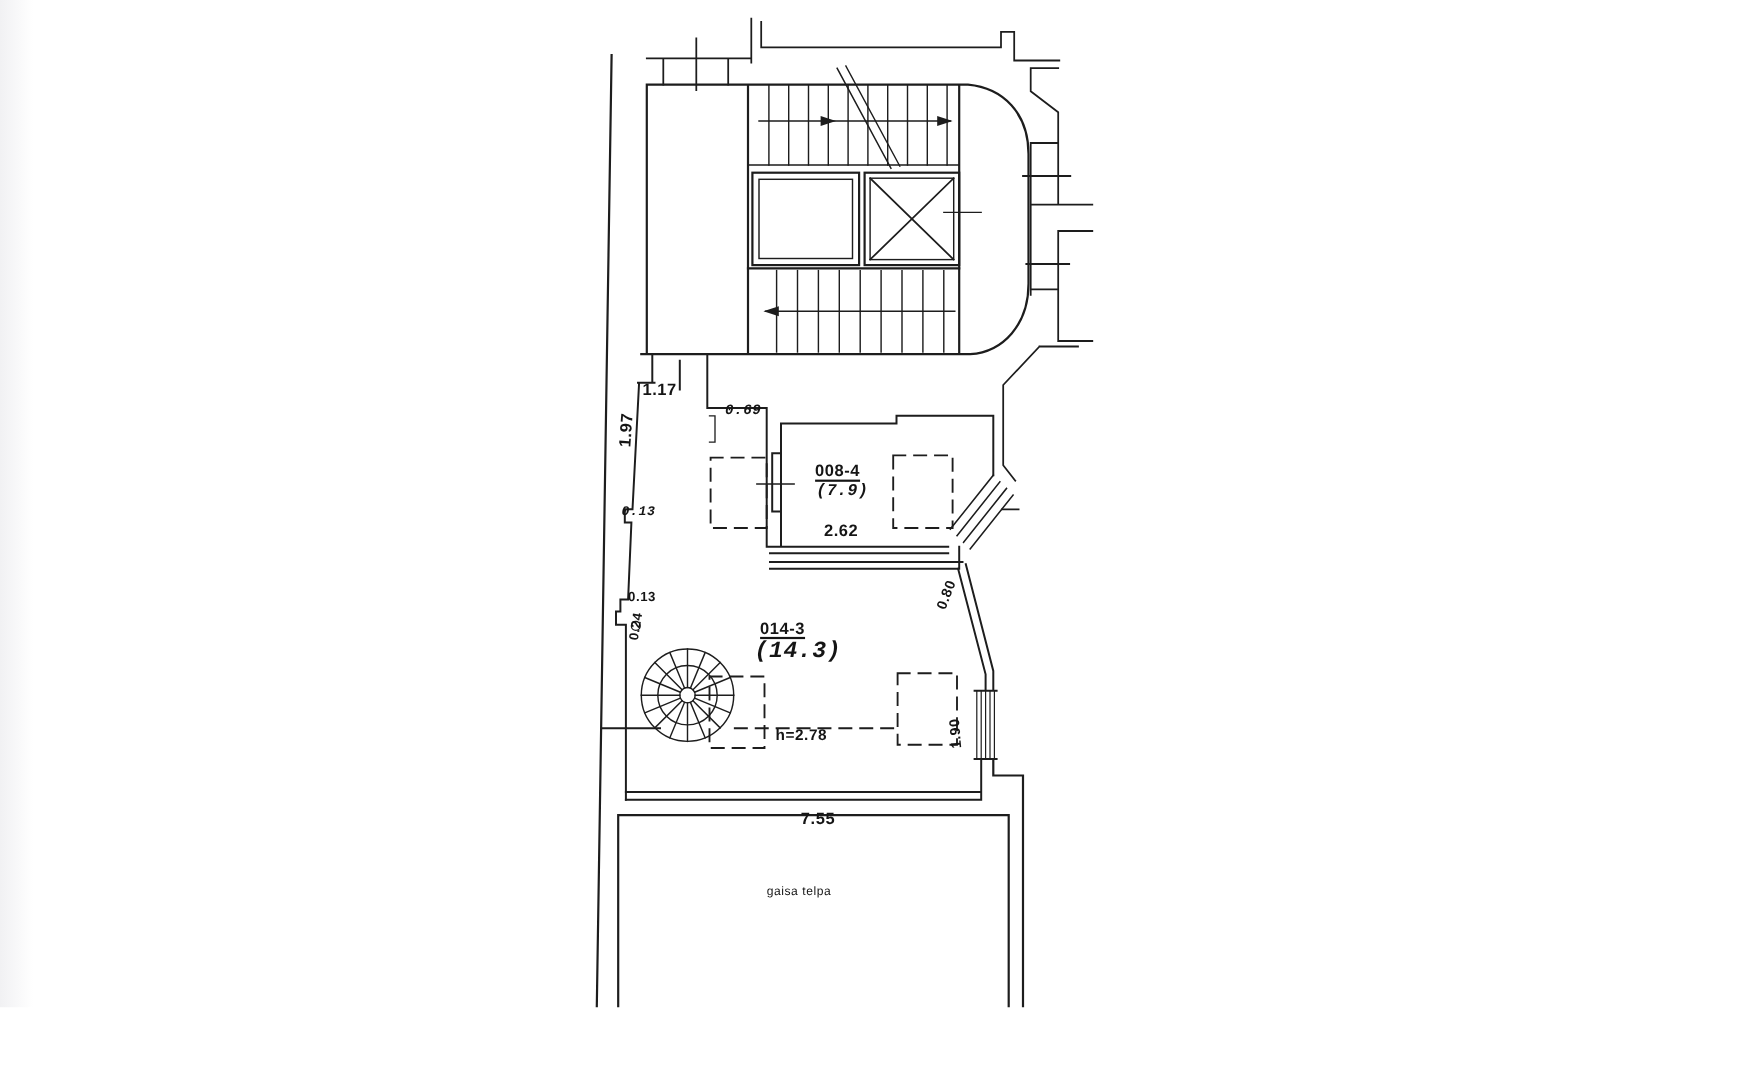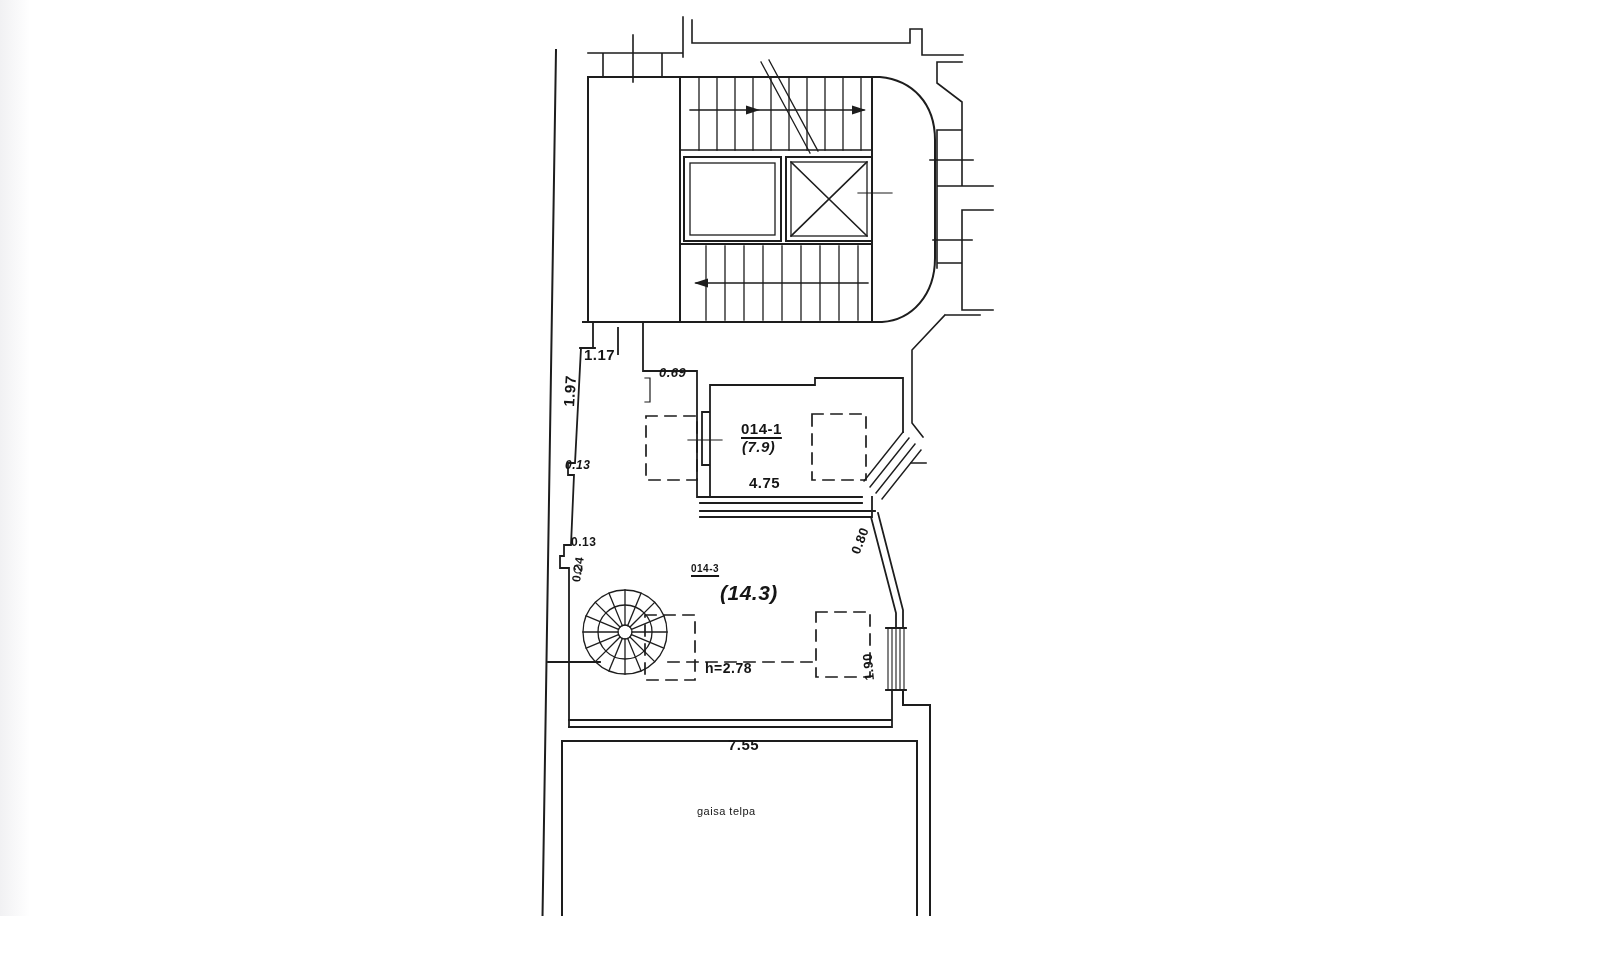--- a/index.html
+++ b/index.html
@@ -4,21 +4,21 @@
 <style>
   html,body{margin:0;padding:0;background:#fff;}
   .canvas{position:relative;width:1600px;height:916px;background:#ffffff;overflow:hidden;
           font-family:"Liberation Sans",sans-serif;color:#1d1d1d;}
   .left-margin{position:absolute;left:0;top:0;width:30px;height:958px;
                background:linear-gradient(to right,#f1f1f3,#ffffff);}
   .bottom-margin{position:absolute;left:0;top:958px;width:1600px;height:17px;background:#ececee;}
   svg{position:absolute;left:0;top:0;}
   .lbl{position:absolute;white-space:nowrap;color:#151515;letter-spacing:.5px;line-height:1;}
   .b{font-weight:700;}
-  .it{font-style:italic;}
+  .it{font-style:italic;font-family:Liberation Mono, monospace;}
   .u{text-decoration:underline;text-underline-offset:3px;text-decoration-thickness:1.5px;}
   .rot{transform-origin:0 0;}
 </style>
 </head>
 <body>
 
 <div class="canvas">
   <div class="left-margin"></div>
 
   <svg width="1600" height="975" viewBox="0 0 1600 975">
@@ -149,28 +149,28 @@
           <line x1="627.6787840265556" y1="625.532843272421" x2="641.0727041593337" y2="593.197059634526"></line>
           <line x1="629.9497474683059" y1="627.0502525316941" x2="654.698484809835" y2="602.301515190165"></line>
           <line x1="631.467156727579" y1="629.3212159734444" x2="663.802940365474" y2="615.9272958406661"></line>
         </g>
     </g>
   </svg>
 
   <div class="lbl b" style="left:584px;top:347px;font-size:15px">1.17</div>
   <div class="lbl b rot" style="left:561px;top:406px;font-size:15px;transform:rotate(-86deg)">1.97</div>
   <div class="lbl b it" style="left:659px;top:366px;font-size:13px">0.69</div>
-  <div class="lbl b u" style="left:741px;top:421px;font-size:15px">014-1</div>
+  <div class="lbl b u" style="left:741px;top:421px;font-size:15px">008-4</div>
   <div class="lbl b it" style="left:742px;top:439px;font-size:15px">(7.9)</div>
   <div class="lbl b it" style="left:565px;top:459px;font-size:12px">0.13</div>
-  <div class="lbl b" style="left:749px;top:475px;font-size:15px">4.75</div>
+  <div class="lbl b" style="left:749px;top:475px;font-size:15px">2.62</div>
   <div class="lbl b" style="left:571px;top:536px;font-size:12px">0.13</div>
   <div class="lbl b rot" style="left:570px;top:581px;font-size:12px;transform:rotate(-81deg)">0.24</div>
   <div class="lbl b rot" style="left:849px;top:551px;font-size:13px;transform:rotate(-69deg)">0.80</div>
-  <div class="lbl b u" style="left:691px;top:564px;font-size:10px">014-3</div>
-  <div class="lbl b it" style="left:720px;top:582px;font-size:21px">(14.3)</div>
+  <div class="lbl b u" style="left:691px;top:564px;font-size:15px">014-3</div>
+  <div class="lbl b it" style="left:686px;top:582px;font-size:21px">(14.3)</div>
   <div class="lbl b" style="left:705px;top:661px;font-size:14px">h=2.78</div>
   <div class="lbl b rot" style="left:863px;top:681px;font-size:13px;transform:rotate(-95deg)">1.90</div>
   <div class="lbl b" style="left:728px;top:737px;font-size:15px">7.55</div>
   <div class="lbl" style="left:697px;top:806px;font-size:11px">gaisa telpa</div>
 
   <div class="bottom-margin"></div>
 </div>
 
 </body></html>

